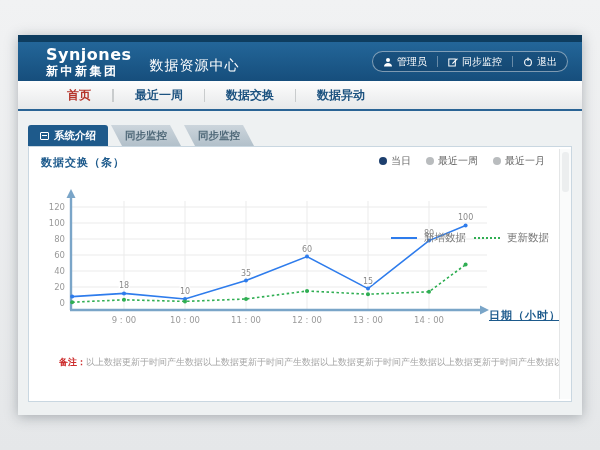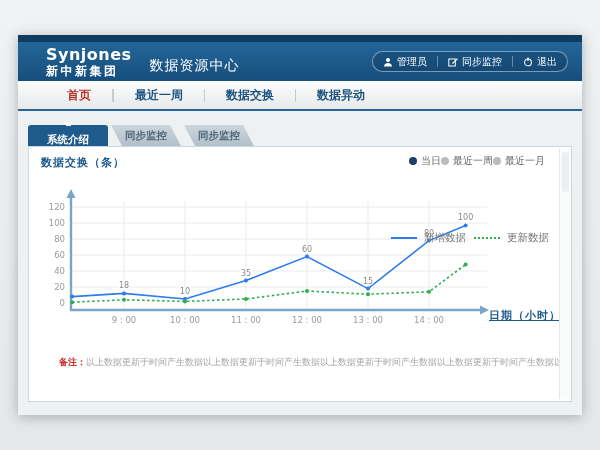--- a/index.html
+++ b/index.html
@@ -28,32 +28,32 @@
 
   .navbar { height:30px; background:linear-gradient(#fdfdfd,#e7e9ea);
     border-bottom:2px solid #2a6495; display:flex; align-items:center; padding-left:28px;text-align:right; }
   .navitem { font-size:12px; font-weight:bold; color:#1d5380; padding:0 21px; cursor:pointer; }
   .navitem.active { color:#b5352b; }
   .navsep { width:1px; height:13px; background:#c9cccd; }
 
   .tabs { position:absolute; left:10px; top:90px; height:21px; display:flex;
     align-items:flex-end; gap:3px; }
   .tab { height:21px; line-height:21px; font-size:10.5px; font-weight:bold;
-    text-align:center; cursor:pointer;flex-direction:column; }
+    text-align:center; cursor:pointer; }
   .tab.active { width:80px; background:#1e5a8b; color:#fff; border-radius:3px 3px 0 0;
     display:flex; align-items:center; justify-content:center; gap:5px; }
   .tab.inactive { width:70px; background:linear-gradient(#ccd5dc,#b2c0ca); color:#4f6878;
     clip-path:polygon(0 0, calc(100% - 11px) 0, 100% 100%, 11px 100%); }
   .tabicon { width:9px; height:8px; border:1px solid #fff; border-radius:1px; position:relative; }
   .tabicon:after { content:""; position:absolute; left:1px; right:1px; top:2px; height:1px; background:#fff; }
 
   .panel { position:absolute; left:10px; top:111px; width:544px; height:256px;
     background:#fff; border:1px solid #c9d7e1; }
 
-  .radios { position:absolute; top:7px; right:26px; display:flex; align-items:center; }
+  .radios { position:absolute; top:7px; right:26px; display:flex; gap:15px; align-items:center; }
   .radio { display:flex; align-items:center; gap:4px; font-size:10px; color:#666; cursor:pointer; }
   .radio .dot { width:8px; height:8px; border-radius:50%; background:#b9bcbe; }
   .radio.selected .dot { background:#1d3f6e; }
 
   .ylabel { position:absolute; left:12px; top:8px; font-size:11px; font-weight:bold;
     color:#1d5a8c; letter-spacing:1px; }
   .xlabel { position:absolute; left:460px; top:161px; font-size:11px; font-weight:bold;
     color:#1d5a8c; letter-spacing:1px;text-decoration:underline; }
 
   #chart-svg { position:absolute; left:0; top:40px; }

